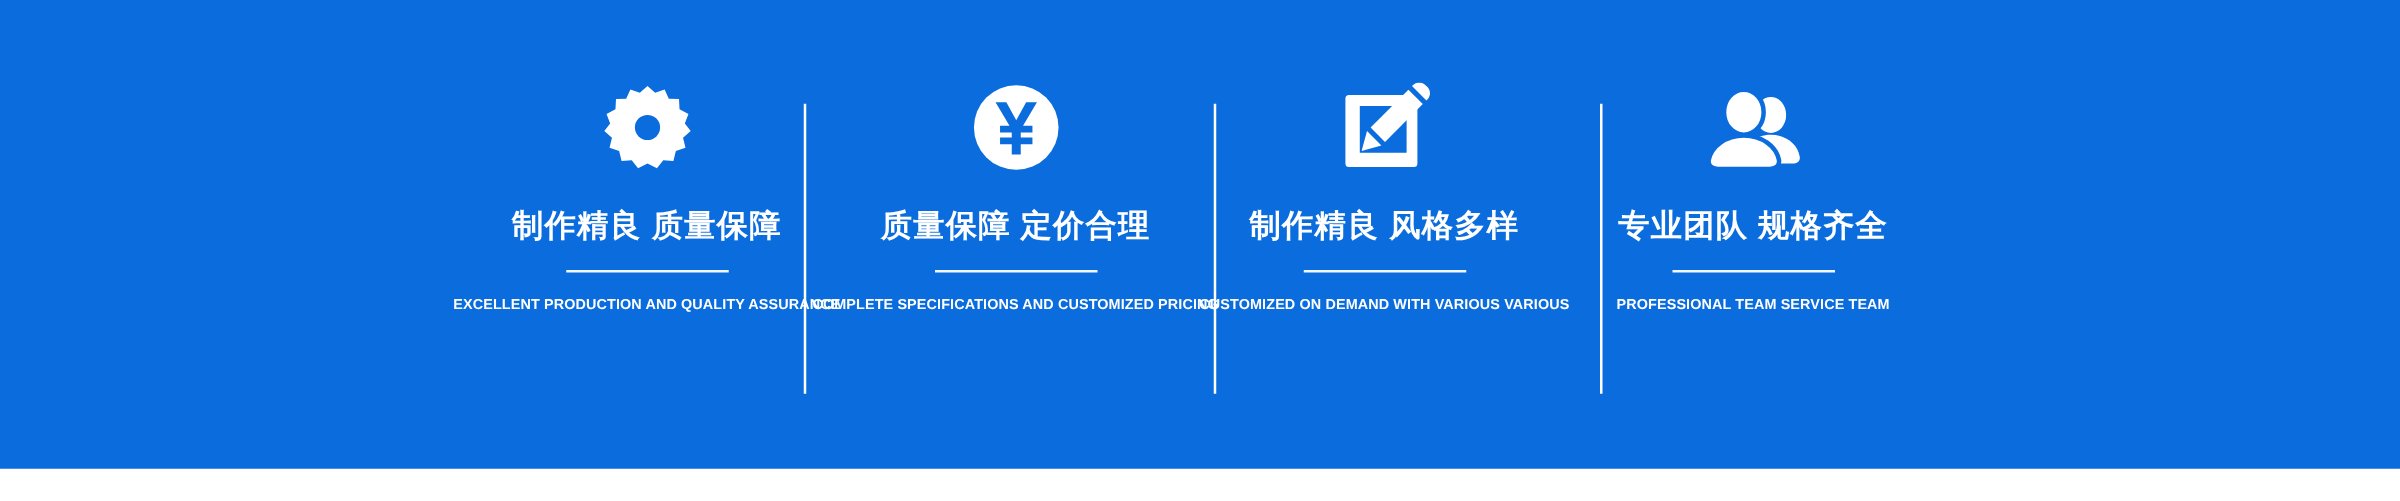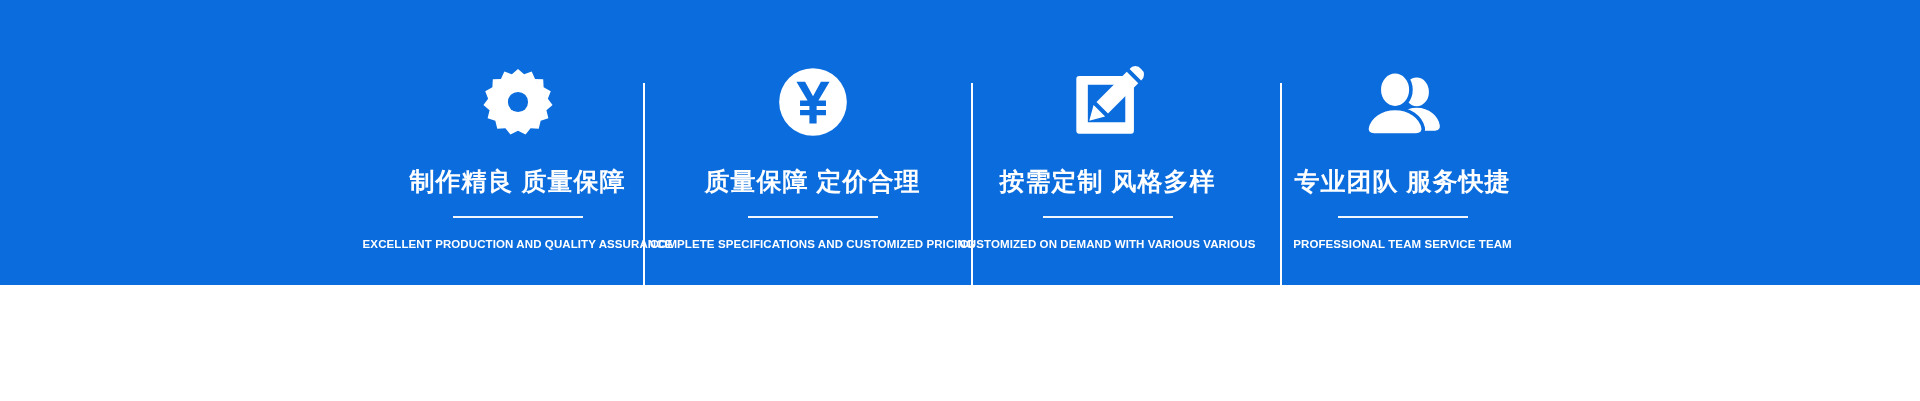--- a/index.html
+++ b/index.html
@@ -10,21 +10,21 @@
   body {
     width: 1920px;
     height: 401px;
     overflow: hidden;
     font-family: "Liberation Sans", "DejaVu Sans", sans-serif;
   }
 
   #banner {
     position: relative;
     width: 1920px;
-    height: 285px;
+    height: 375px;
     background: #0a6cdd;
     box-sizing: border-box;
   }
 
   #features {
     position: absolute;
     left: 370px;
     top: 0;
     width: 1180px;
     height: 375px;
@@ -131,33 +131,33 @@
 
     <div class="feature">
       <div class="icon-wrap">
         <svg width="72" height="72" viewBox="0 0 100 100" aria-hidden="true">
           <path fill="#ffffff" d="M10 14 h62 l-12 12 h-38 v52 h52 v-38 l12 -12 v62 a4 4 0 0 1 -4 4 h-72 a4 4 0 0 1 -4 -4 v-72 a4 4 0 0 1 4 -4 z"></path>
           <path fill="#ffffff" d="M76 8 L92 24 L50 66 L34 50 Z"></path>
           <path fill="#ffffff" d="M30 54 L46 70 L24 76 Z"></path>
           <path fill="#ffffff" d="M80 4 a10 10 0 0 1 16 0 a10 10 0 0 1 0 16 Z"></path>
         </svg>
       </div>
-      <div class="title">按需定制 风格多样</div>
+      <div class="title">制作精良 风格多样</div>
       <div class="rule"></div>
       <div class="subtitle">CUSTOMIZED ON DEMAND WITH VARIOUS VARIOUS</div>
     </div>
 
     <div class="feature">
       <div class="icon-wrap">
         <svg width="80" height="72" viewBox="0 0 110 100" aria-hidden="true">
           <ellipse cx="74" cy="36" rx="17" ry="20" fill="#ffffff"></ellipse>
           <path fill="#ffffff" d="M74 58 c17 0 30 11 32 24 c1 5 -2 8 -8 8 h-48 c-6 0 -9 -3 -8 -8 c2 -13 15 -24 32 -24 z"></path>
           <ellipse cx="44" cy="33" rx="22" ry="25" fill="#ffffff" stroke="#0a6cdd" stroke-width="5"></ellipse>
           <path fill="#ffffff" stroke="#0a6cdd" stroke-width="5" d="M44 59 c20 0 36 12 39 27 c1 6 -3 10 -10 10 h-58 c-7 0 -11 -4 -10 -10 c3 -15 19 -27 39 -27 z"></path>
         </svg>
       </div>
-      <div class="title">专业团队 服务快捷</div>
+      <div class="title">专业团队 规格齐全</div>
       <div class="rule"></div>
       <div class="subtitle">PROFESSIONAL TEAM SERVICE TEAM</div>
     </div>
 
   </div>
 </div>
 
 </body></html>

